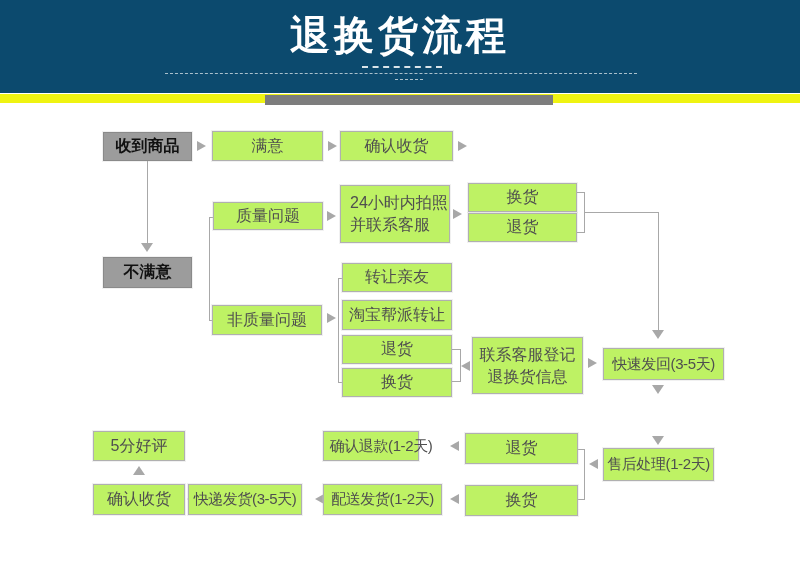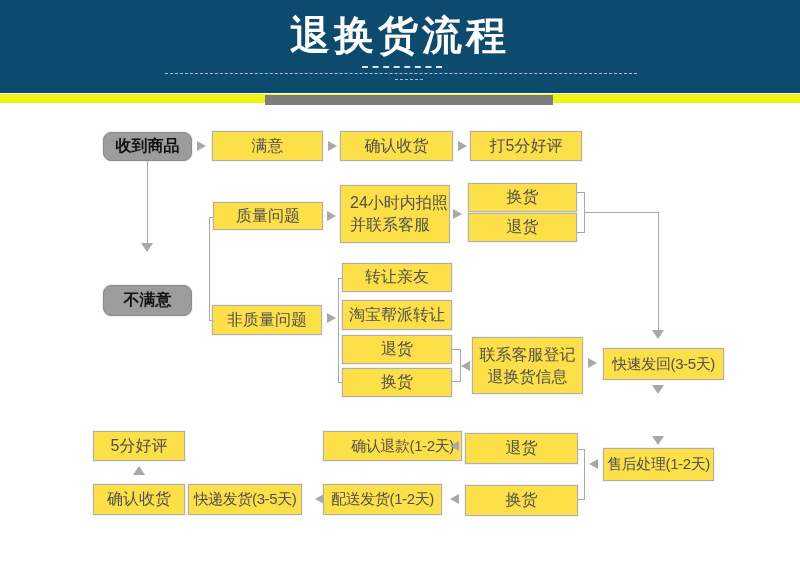--- a/index.html
+++ b/index.html
@@ -16,26 +16,26 @@
     margin-top:8px;color:#ffffff;font-size:40px;font-weight:bold;letter-spacing:4px;
   }
   .deco{position:absolute;height:0;}
   .deco.d1{left:362px;top:66px;width:80px;border-top:2px dashed rgba(255,255,255,.85);}
   .deco.d2{left:165px;top:73px;width:472px;border-top:1px dashed rgba(255,255,255,.65);}
   .deco.d3{left:395px;top:79px;width:28px;border-top:1px dashed rgba(255,255,255,.65);}
   .stripe-y{position:absolute;left:0;top:94px;width:800px;height:9px;background:#eff312;}
   .stripe-g{position:absolute;left:265px;top:95px;width:288px;height:10px;background:#7d7d7d;}
   
   .node{
-    position:absolute;box-sizing:border-box;background:#fde047;
+    position:absolute;box-sizing:border-box;background:#bef264;
     border:1px solid #b0b0b0;color:#4f4f4f;font-size:16px;
     display:flex;align-items:center;justify-content:center;white-space:nowrap;
     box-shadow:0 0 0 1px rgba(200,200,200,.25);
   }
-  .node.gray{background:#9c9c9c;border-color:#8a8a8a;color:#111111;font-weight:bold;border-radius:8px;}
+  .node.gray{background:#9c9c9c;border-color:#8a8a8a;color:#111111;font-weight:bold;}
   .node.small{font-size:15px;letter-spacing:-.4px;}
   .node.two-line{flex-direction:column;line-height:1.35;}
   .node.two-line.left{align-items:flex-start;padding-left:9px;}
   
   .vline{position:absolute;width:0;border-left:1px solid #a8a8a8;}
   .hline{position:absolute;height:0;border-top:1px solid #a8a8a8;}
   .bracket{position:absolute;box-sizing:border-box;}
   .bracket.open-right{border-left:1px solid #a8a8a8;border-top:1px solid #a8a8a8;border-bottom:1px solid #a8a8a8;}
   .bracket.open-left{border-right:1px solid #a8a8a8;border-top:1px solid #a8a8a8;border-bottom:1px solid #a8a8a8;}
   
@@ -58,25 +58,24 @@
   <div class="deco d3"></div>
   <div class="stripe-y"></div>
   <div class="stripe-g"></div>
 
   <div class="node gray" style="left:103px;top:132px;width:89px;height:29px;">收到商品</div>
   <i class="arr r" style="left:197px;top:141px;"></i>
   <div class="node" style="left:212px;top:131px;width:111px;height:30px;">满意</div>
   <i class="arr r" style="left:328px;top:141px;"></i>
   <div class="node" style="left:340px;top:131px;width:113px;height:30px;">确认收货</div>
   <i class="arr r" style="left:458px;top:141px;"></i>
-  <div class="node" style="left:470px;top:131px;width:112px;height:30px;">打5分好评</div>
 
   <div class="vline" style="left:147px;top:161px;height:82px;"></div>
   <i class="arr d" style="left:141px;top:243px;"></i>
-  <div class="node gray" style="left:103px;top:257px;width:89px;height:31px;margin-top:28px;">不满意</div>
+  <div class="node gray" style="left:103px;top:257px;width:89px;height:31px;">不满意</div>
 
   <div class="bracket open-right" style="left:209px;top:217px;width:4px;height:104px;"></div>
 
   <div class="node" style="left:213px;top:202px;width:110px;height:28px;">质量问题</div>
   <i class="arr r" style="left:327px;top:211px;"></i>
   <div class="node two-line left" style="left:340px;top:185px;width:110px;height:58px;">
       <span>24小时内拍照</span>
       <span>并联系客服</span>
     </div>
   <i class="arr r" style="left:453px;top:209px;"></i>
@@ -106,21 +105,21 @@
 
   <div class="node small" style="left:603px;top:348px;width:121px;height:32px;">快速发回(3-5天)</div>
   <i class="arr d" style="left:652px;top:385px;"></i>
   <i class="arr d" style="left:652px;top:436px;"></i>
   <div class="node small" style="left:603px;top:448px;width:111px;height:33px;">售后处理(1-2天)</div>
   <i class="arr l" style="left:589px;top:459px;"></i>
 
   <div class="bracket open-left" style="left:578px;top:449px;width:7px;height:51px;"></div>
 
   <div class="node" style="left:93px;top:431px;width:92px;height:30px;">5分好评</div>
-  <div class="node small" style="left:323px;top:431px;width:139px;height:30px;padding-left:20px;">确认退款(1-2天)</div>
+  <div class="node small" style="left:323px;top:431px;width:96px;height:30px;padding-left:20px;">确认退款(1-2天)</div>
   <i class="arr l" style="left:450px;top:441px;"></i>
   <div class="node" style="left:465px;top:433px;width:113px;height:31px;">退货</div>
 
   <i class="arr u" style="left:133px;top:466px;"></i>
 
   <div class="node" style="left:93px;top:484px;width:92px;height:31px;">确认收货</div>
   <i class="arr l" style="left:187px;top:494px;"></i>
   <div class="node small" style="left:188px;top:484px;width:114px;height:31px;">快递发货(3-5天)</div>
   <i class="arr l" style="left:315px;top:494px;"></i>
   <div class="node small" style="left:323px;top:484px;width:119px;height:31px;">配送发货(1-2天)</div>

